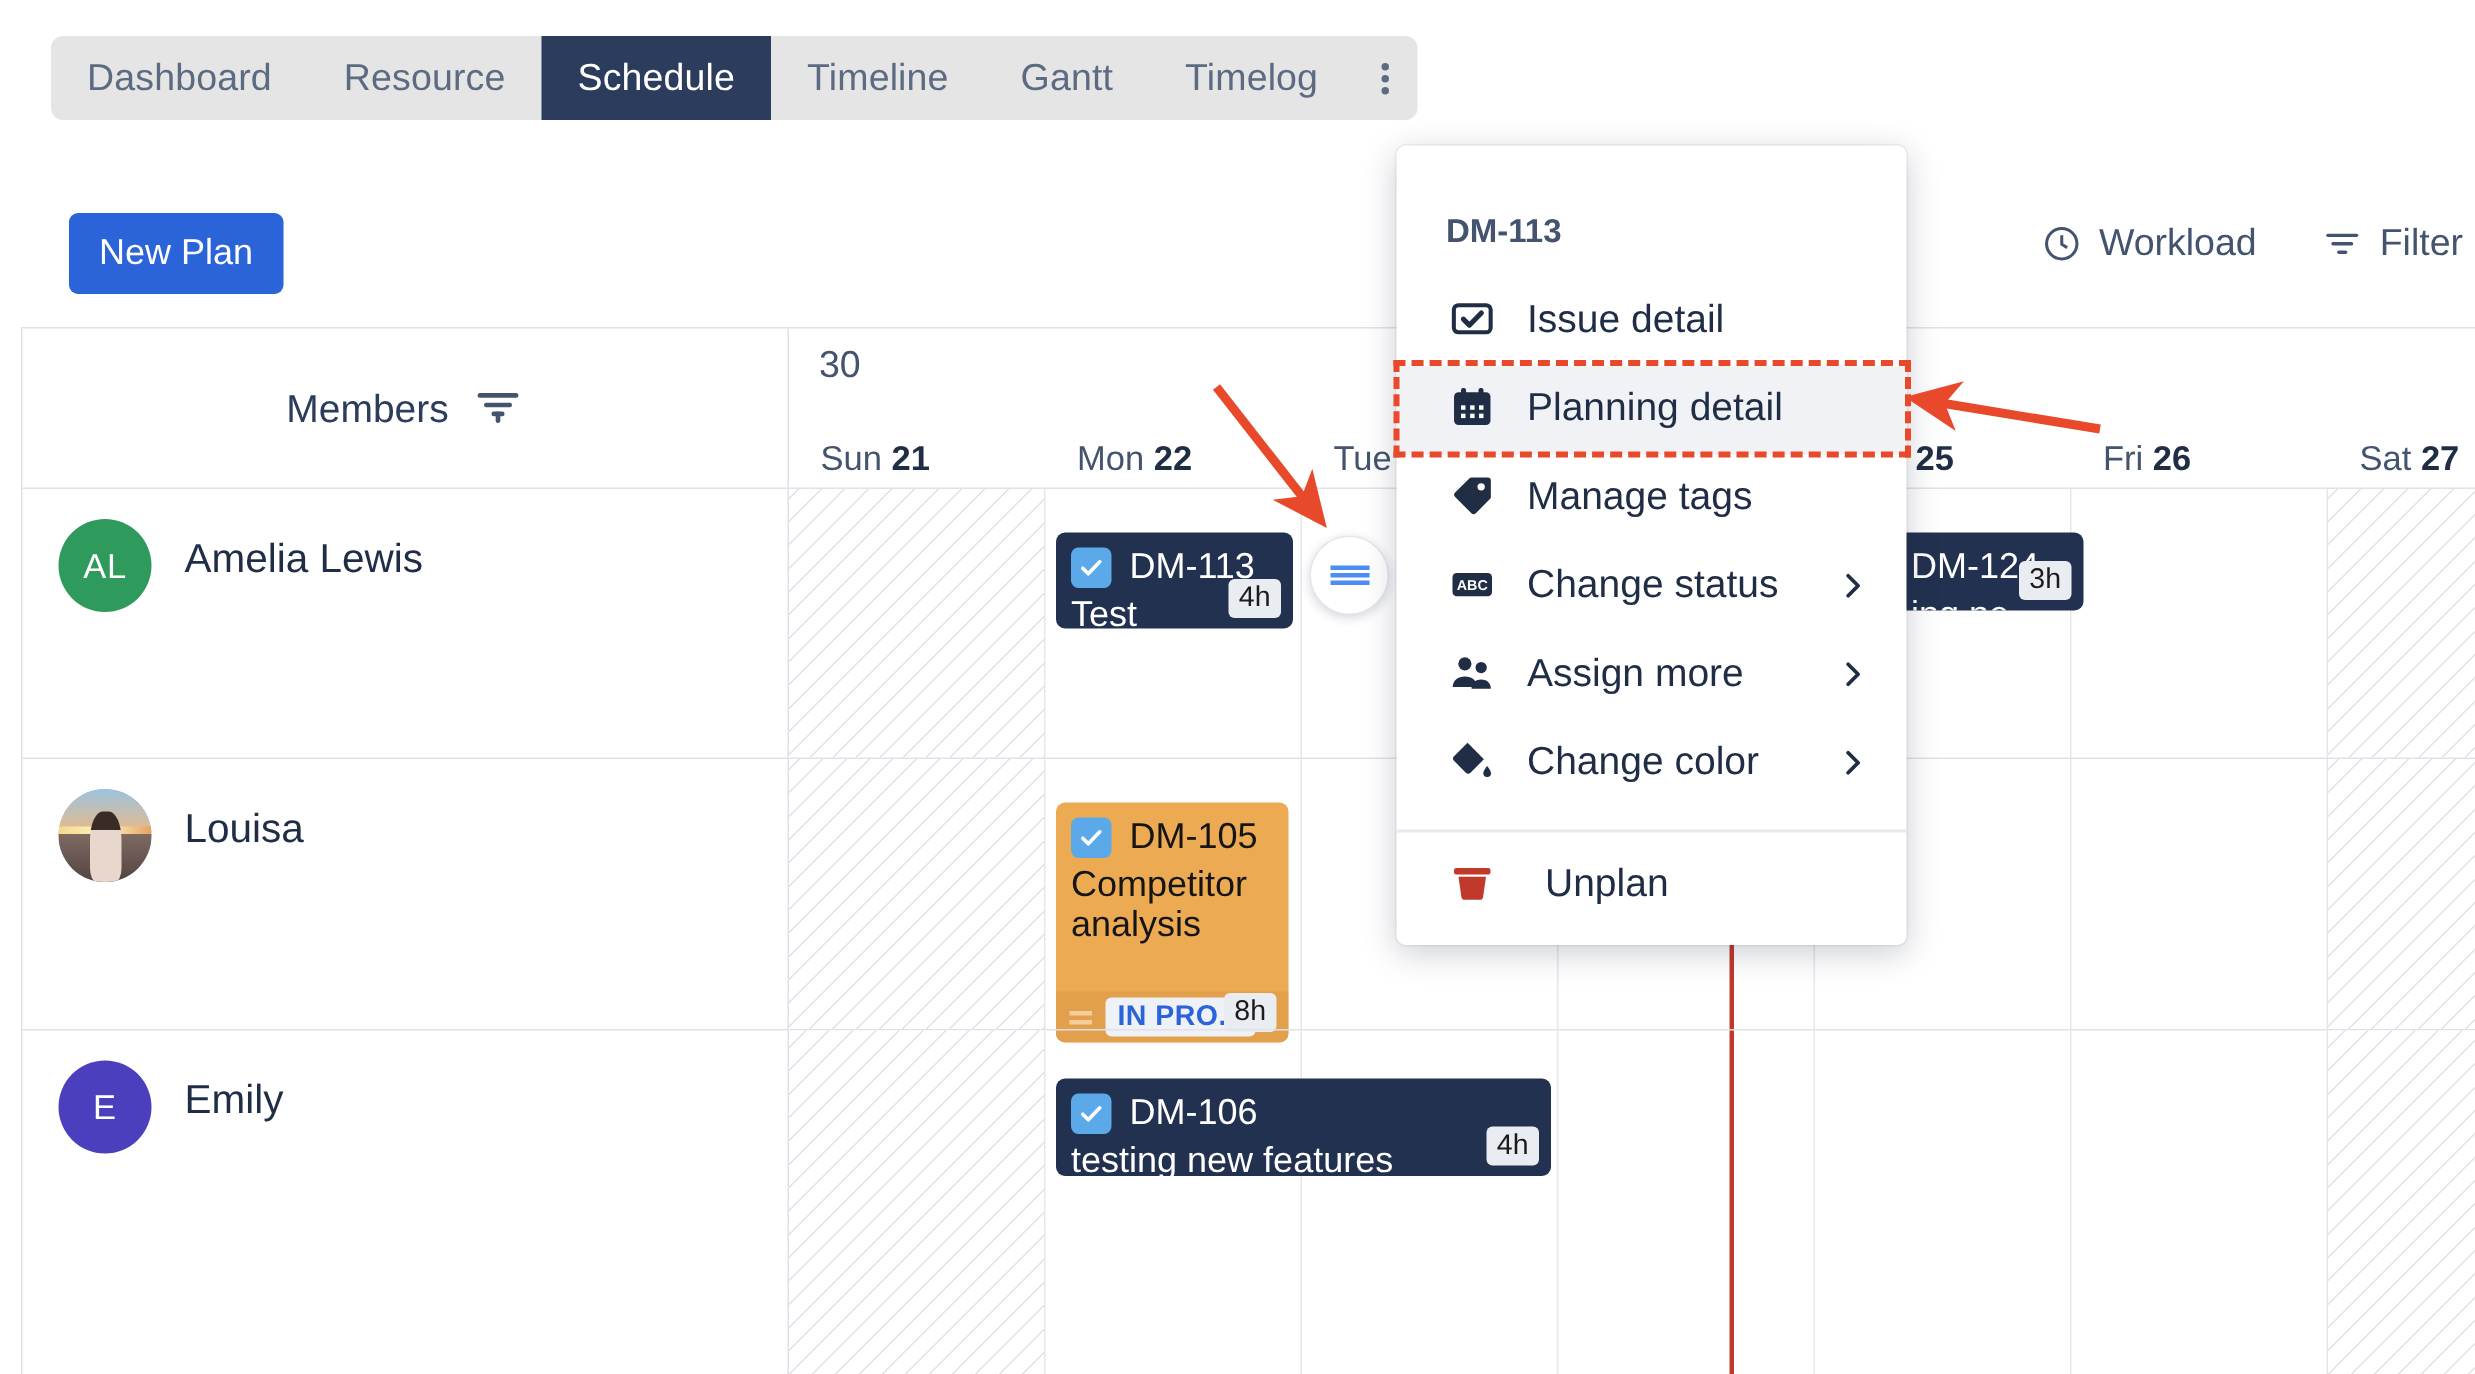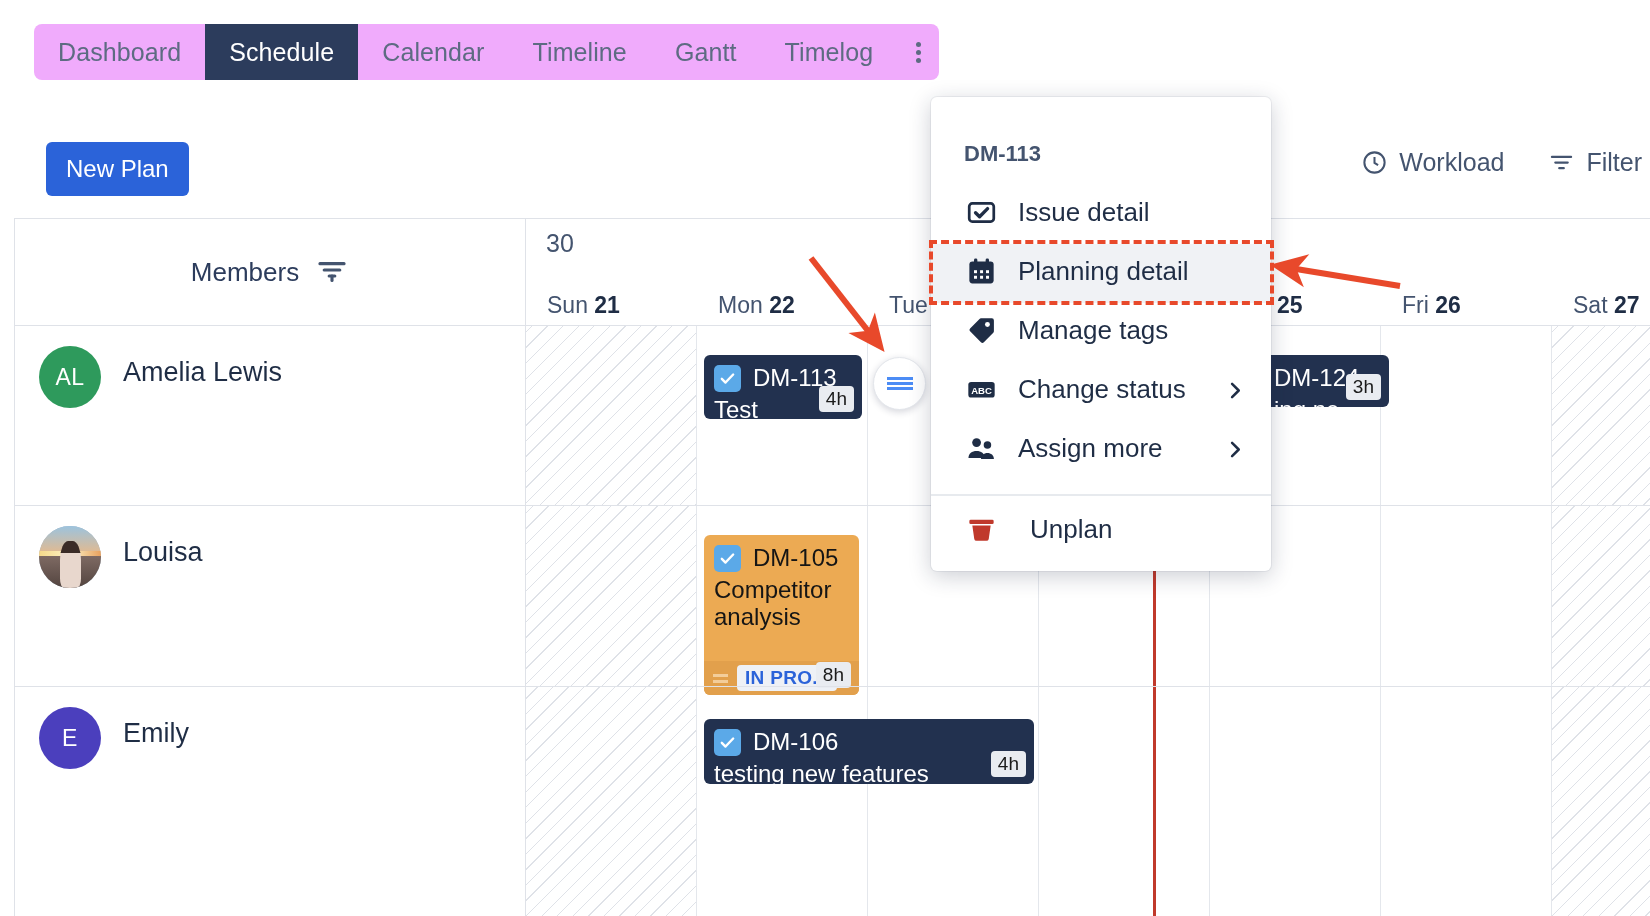--- a/index.html
+++ b/index.html
@@ -8,21 +8,21 @@
     background: #ffffff;
     font-family: "Liberation Sans", sans-serif;
     overflow: hidden;
   }
   #app { position: relative; width: 1650px; height: 916px; }
 
   
   .tabbar {
     position: absolute; left: 34px; top: 24px;
     height: 56px;
-    background: #f0abfc;
+    background: #e5e5e5;
     border-radius: 8px;
     display: flex; align-items: stretch;
     overflow: hidden;
   }
   .tab {
     display: flex; align-items: center; justify-content: center;
     padding: 0 24px;
     font-size: 25px;
     color: #5d6b82;
     letter-spacing: .1px;
@@ -206,25 +206,25 @@
 </style>
 </head>
 <body>
 
 <div id="app">
 
   <div class="tabbar">
     <div class="tab">
         <span>Dashboard</span>
       </div>
+    <div class="tab">
+        <span>Resource</span>
+      </div>
     <div class="tab active">
         <span>Schedule</span>
-      </div>
-    <div class="tab">
-        <span>Calendar</span>
       </div>
     <div class="tab">
         <span>Timeline</span>
       </div>
     <div class="tab">
         <span>Gantt</span>
       </div>
     <div class="tab">
         <span>Timelog</span>
       </div>
@@ -484,20 +484,34 @@
         </svg>
       </span>
       <span>Assign more</span>
       <span class="ctx-arrow">
         <svg width="20" height="20" viewBox="0 0 24 24" fill="none" stroke="#1f2d45" stroke-width="3" stroke-linecap="round" stroke-linejoin="round">
             <path d="M8.5 4l8 8-8 8"></path>
           </svg>
       </span>
     </div>
 
+    <div class="ctx-item">
+      <span class="ctx-ico">
+        <svg width="31" height="31" viewBox="0 0 24 24" fill="#1f2d45">
+          <path d="M9.6 2.4L2.6 9.4a1.7 1.7 0 0 0 0 2.4l6.1 6.1a1.7 1.7 0 0 0 2.4 0l6.9-6.9z"></path>
+          <path d="M19.7 14.4s2 2.4 2 3.7a2 2 0 1 1-4 0c0-1.3 2-3.7 2-3.7z"></path>
+        </svg>
+      </span>
+      <span>Change color</span>
+      <span class="ctx-arrow">
+        <svg width="20" height="20" viewBox="0 0 24 24" fill="none" stroke="#1f2d45" stroke-width="3" stroke-linecap="round" stroke-linejoin="round">
+            <path d="M8.5 4l8 8-8 8"></path>
+          </svg>
+      </span>
+    </div>
 
     <div class="ctx-sep"></div>
 
     <div class="ctx-item danger">
       <span class="ctx-ico">
         <svg width="31" height="31" viewBox="0 0 24 24" fill="#c0392b">
           <rect x="2.6" y="4.4" width="18.8" height="3.4" rx="1.1"></rect>
           <path d="M4.9 8.9h14.2l-1.5 10.4a1.8 1.8 0 0 1-1.8 1.5H8.2a1.8 1.8 0 0 1-1.8-1.5z"></path>
         </svg>
       </span>

